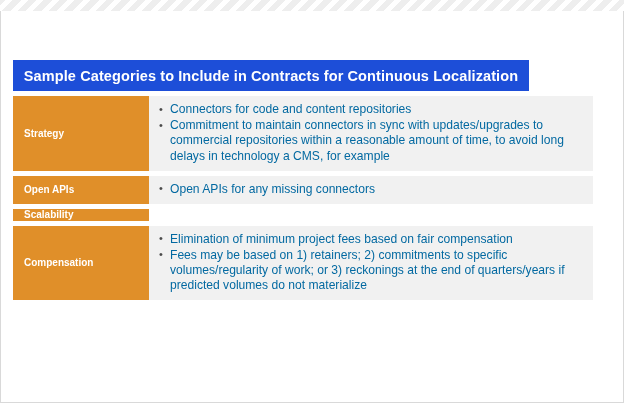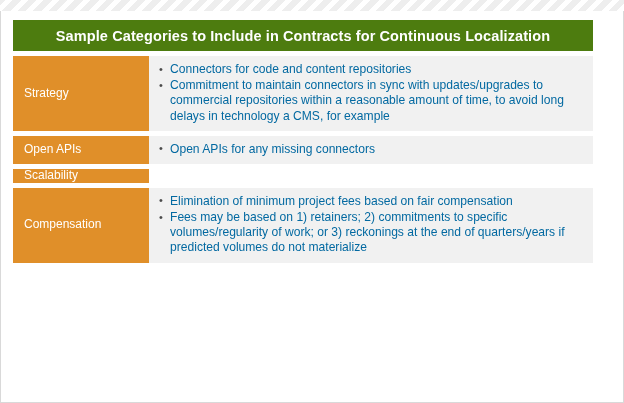--- a/index.html
+++ b/index.html
@@ -51,53 +51,54 @@
   }
 
   .inner {
     position: absolute;
     left: 12px;
     top: 9px;
     width: 600px;
   }
 
   .title-bar {
-    width: 580px;
+    width: 516px;
     height: 31px;
-    background: #4d7c0f;
+    background: #1d4ed8;
     color: #ffffff;
     font-size: 14.5px;
     font-weight: bold;
     display: flex;
     align-items: center;
     justify-content: center;
     letter-spacing: 0.1px;
     box-sizing: border-box;
     padding: 0 8px;
     text-align: center;
+    margin-top: 40px;
   }
 
   .table {
     width: 580px;
     margin-top: 5px;
   }
 
   .row {
     display: flex;
     align-items: stretch;
     margin-bottom: 5px;
   }
 
   .cat-cell {
     width: 136px;
     min-width: 136px;
     background: #e08f29;
     color: #ffffff;
-    font-size: 12px;
-    font-weight: normal;
+    font-size: 10px;
+    font-weight: bold;
     display: flex;
     align-items: center;
     padding-left: 11px;
     padding-right: 4px;
     box-sizing: border-box;
     line-height: 1.15;
   }
 
   .body-cell {
     flex: 1;

